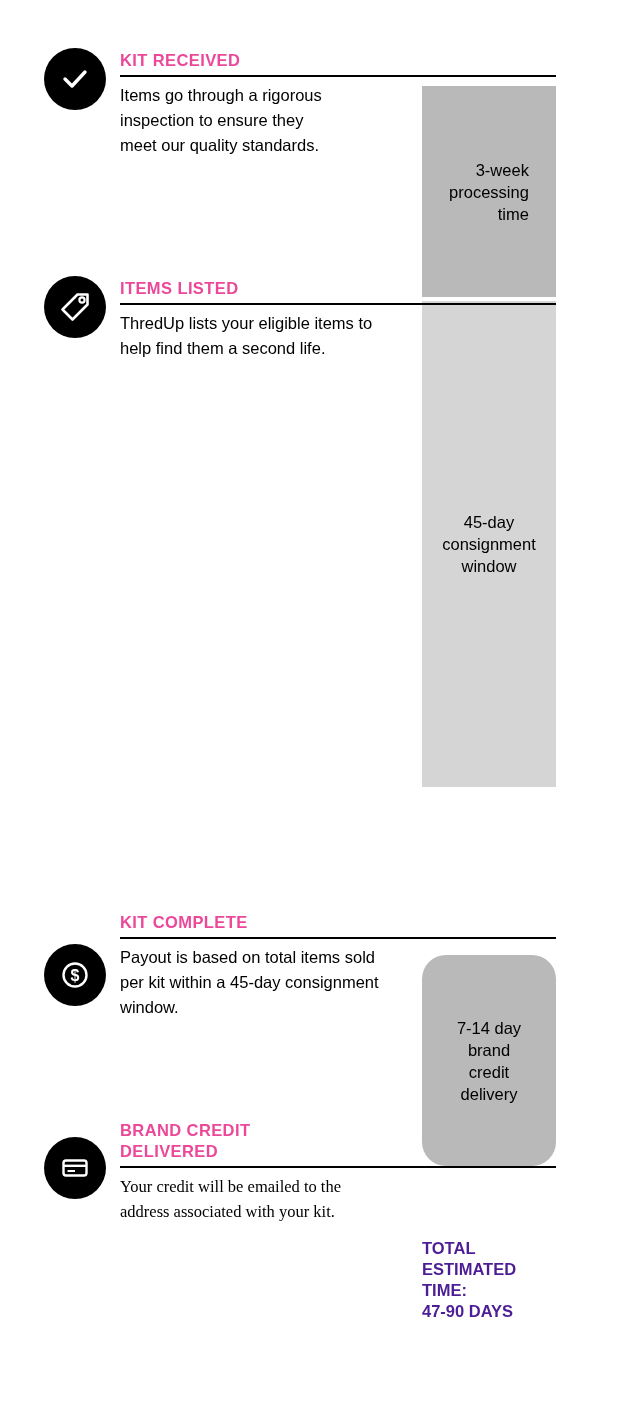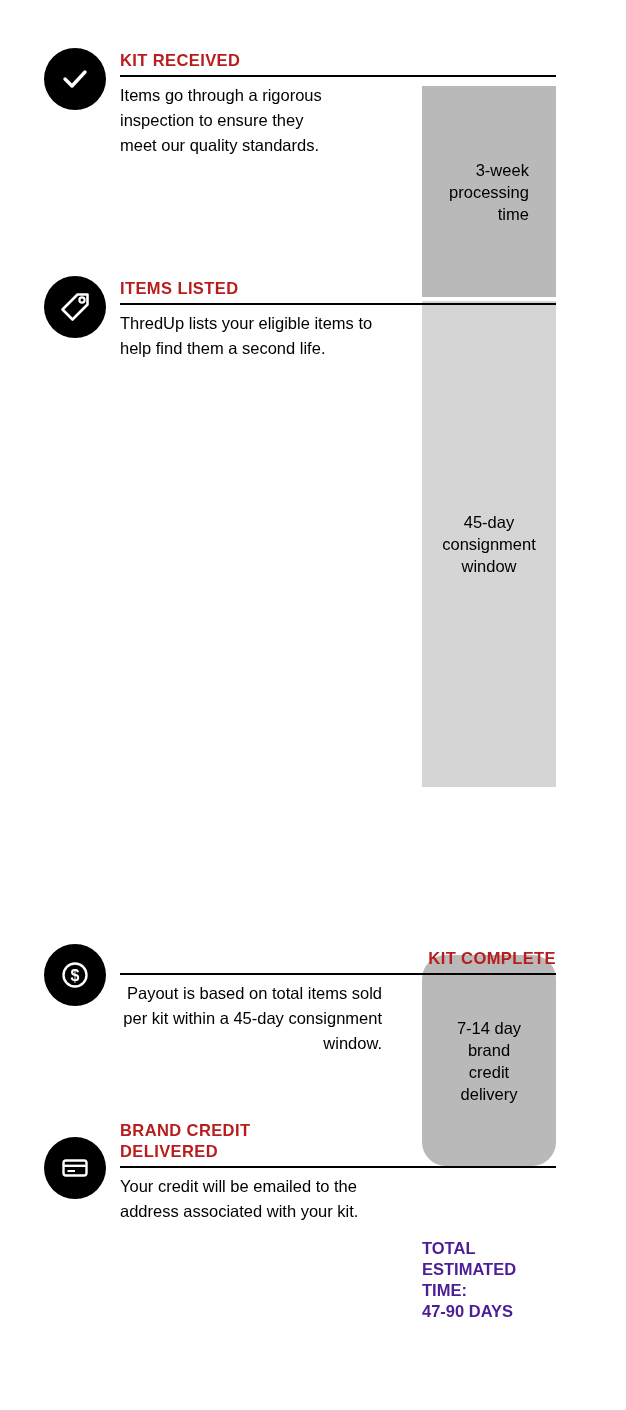--- a/index.html
+++ b/index.html
@@ -64,47 +64,47 @@
   .step {
     position: absolute;
     left: 120px;
   }
   .step-title {
     font-size: 16.5px;
     font-weight: bold;
     letter-spacing: 0.4px;
     line-height: 21px;
     margin: 0 0 4px 0;
-    color: #b91c1c;
+    color: #ec4899;
   }
   .step-rule {
     height: 0;
     border-top: 2px solid #000;
     margin: 0 0 6px 0;
   }
   .step-body {
     font-size: 16.5px;
     line-height: 25px;
     color: #000;
     margin: 0;
   }
 
   
   #step-kit-received { top: 50px;  width: 436px; }
   #step-kit-received .step-body { width: 215px; }
 
   #step-items-listed { top: 278px; width: 436px; }
   #step-items-listed .step-body { width: 275px; }
 
-  #step-kit-complete { top: 948px; width: 436px; text-align: right; }
+  #step-kit-complete { top: 912px; width: 436px; }
   #step-kit-complete .step-body { width: 262px; }
 
   #step-brand-credit { top: 1120px; width: 436px; }
   #step-brand-credit .step-title { width: 200px; }
-  #step-brand-credit .step-body { width: 262px; }
+  #step-brand-credit .step-body { width: 262px; font-family: Liberation Serif, serif; }
 
   
   .badge {
     position: absolute;
     left: 44px;
     width: 62px;
     height: 62px;
     border-radius: 50%;
     background: #000000;
     display: flex;

